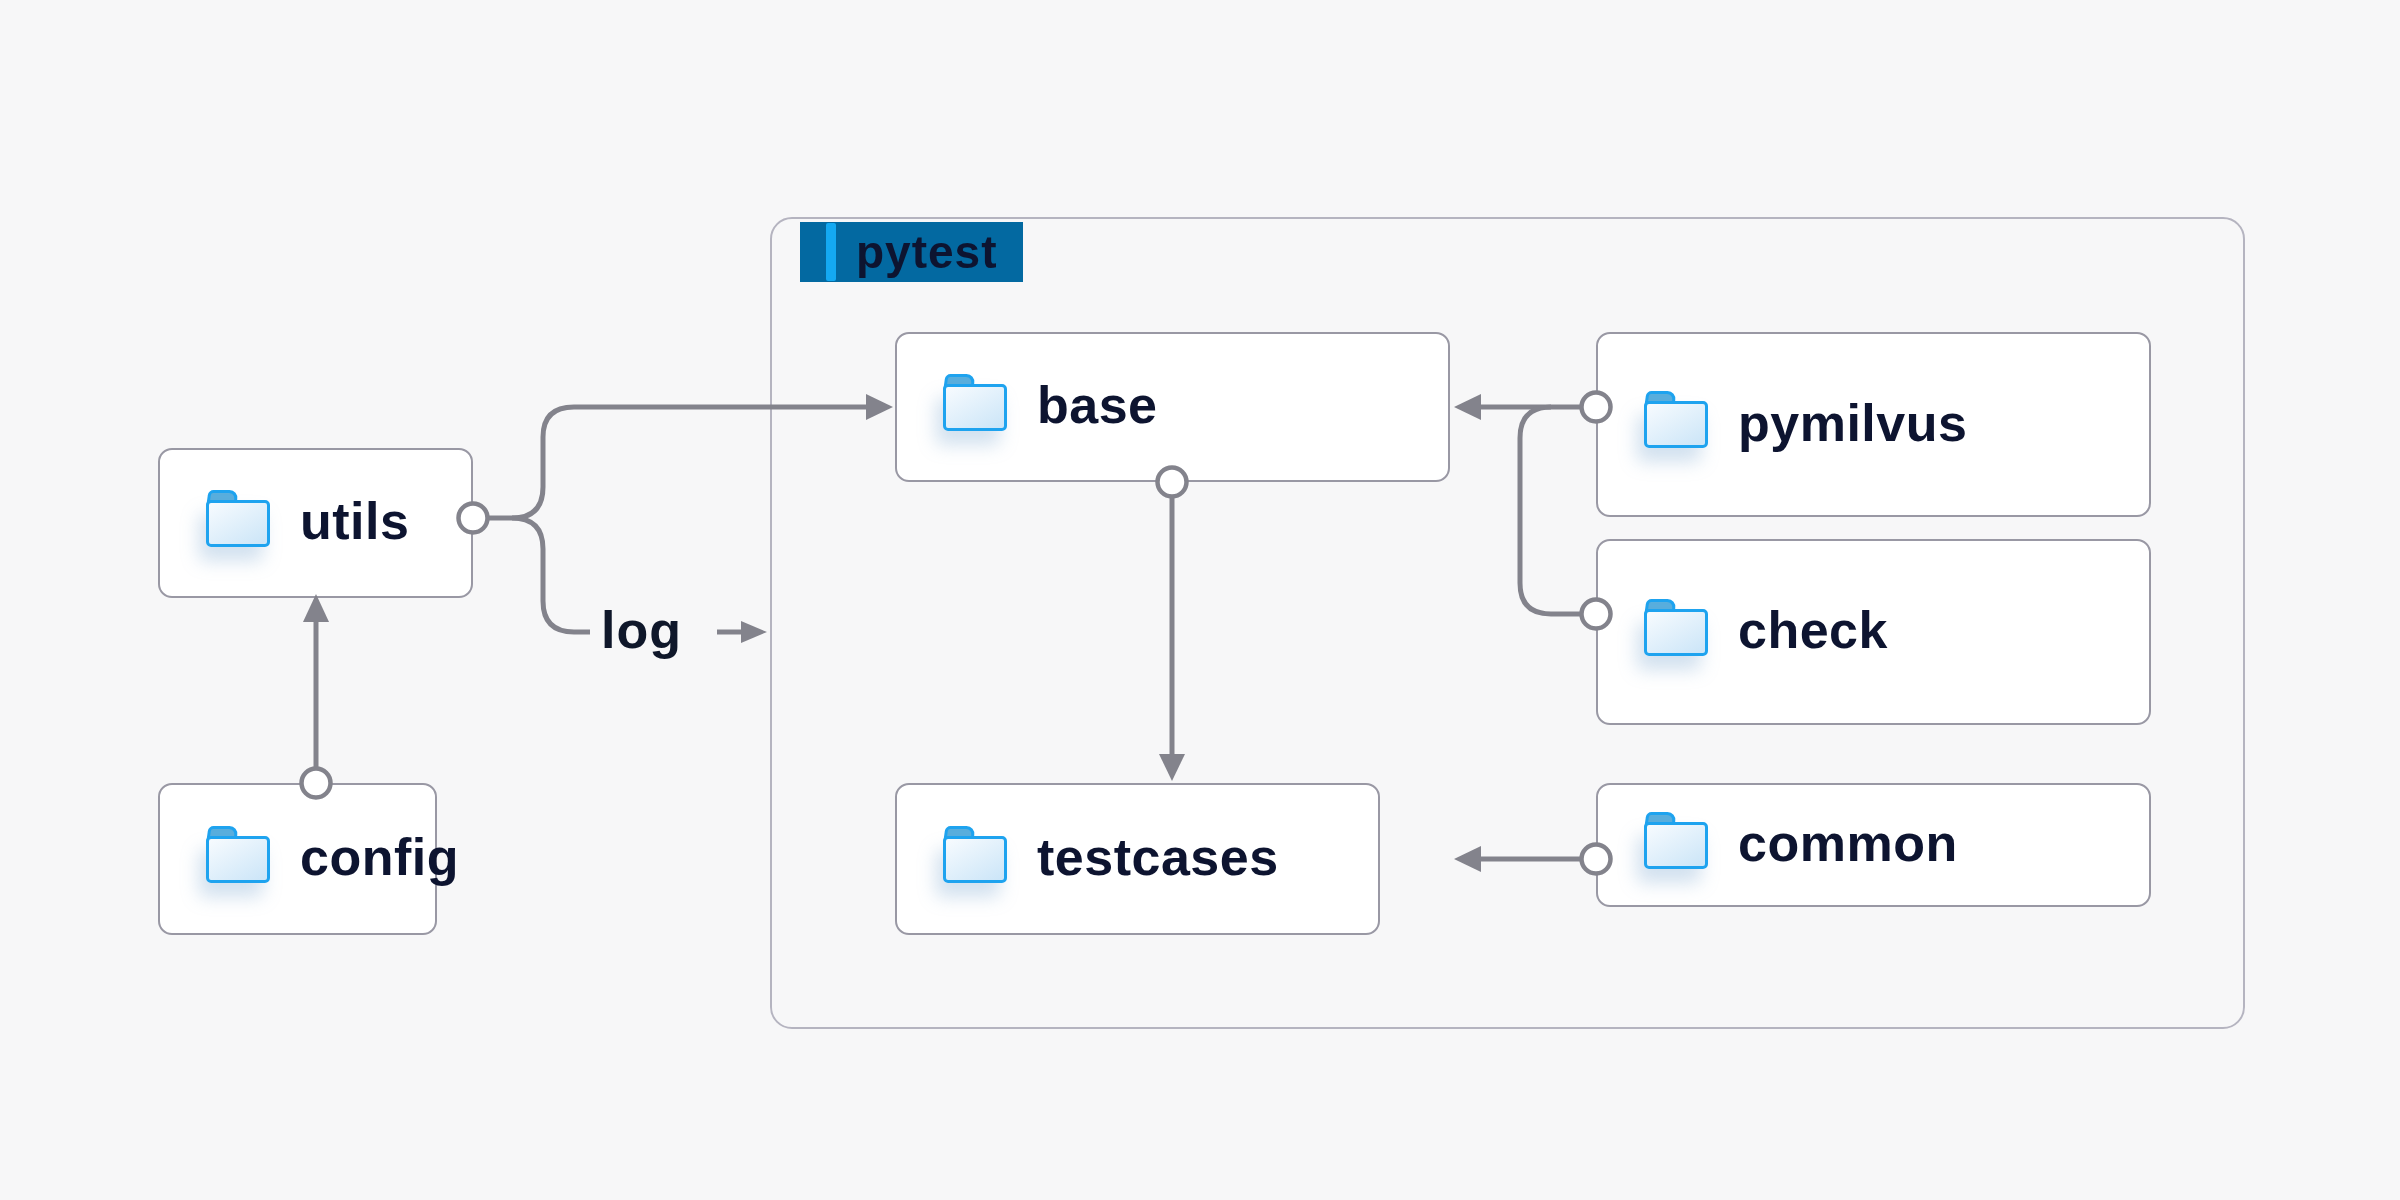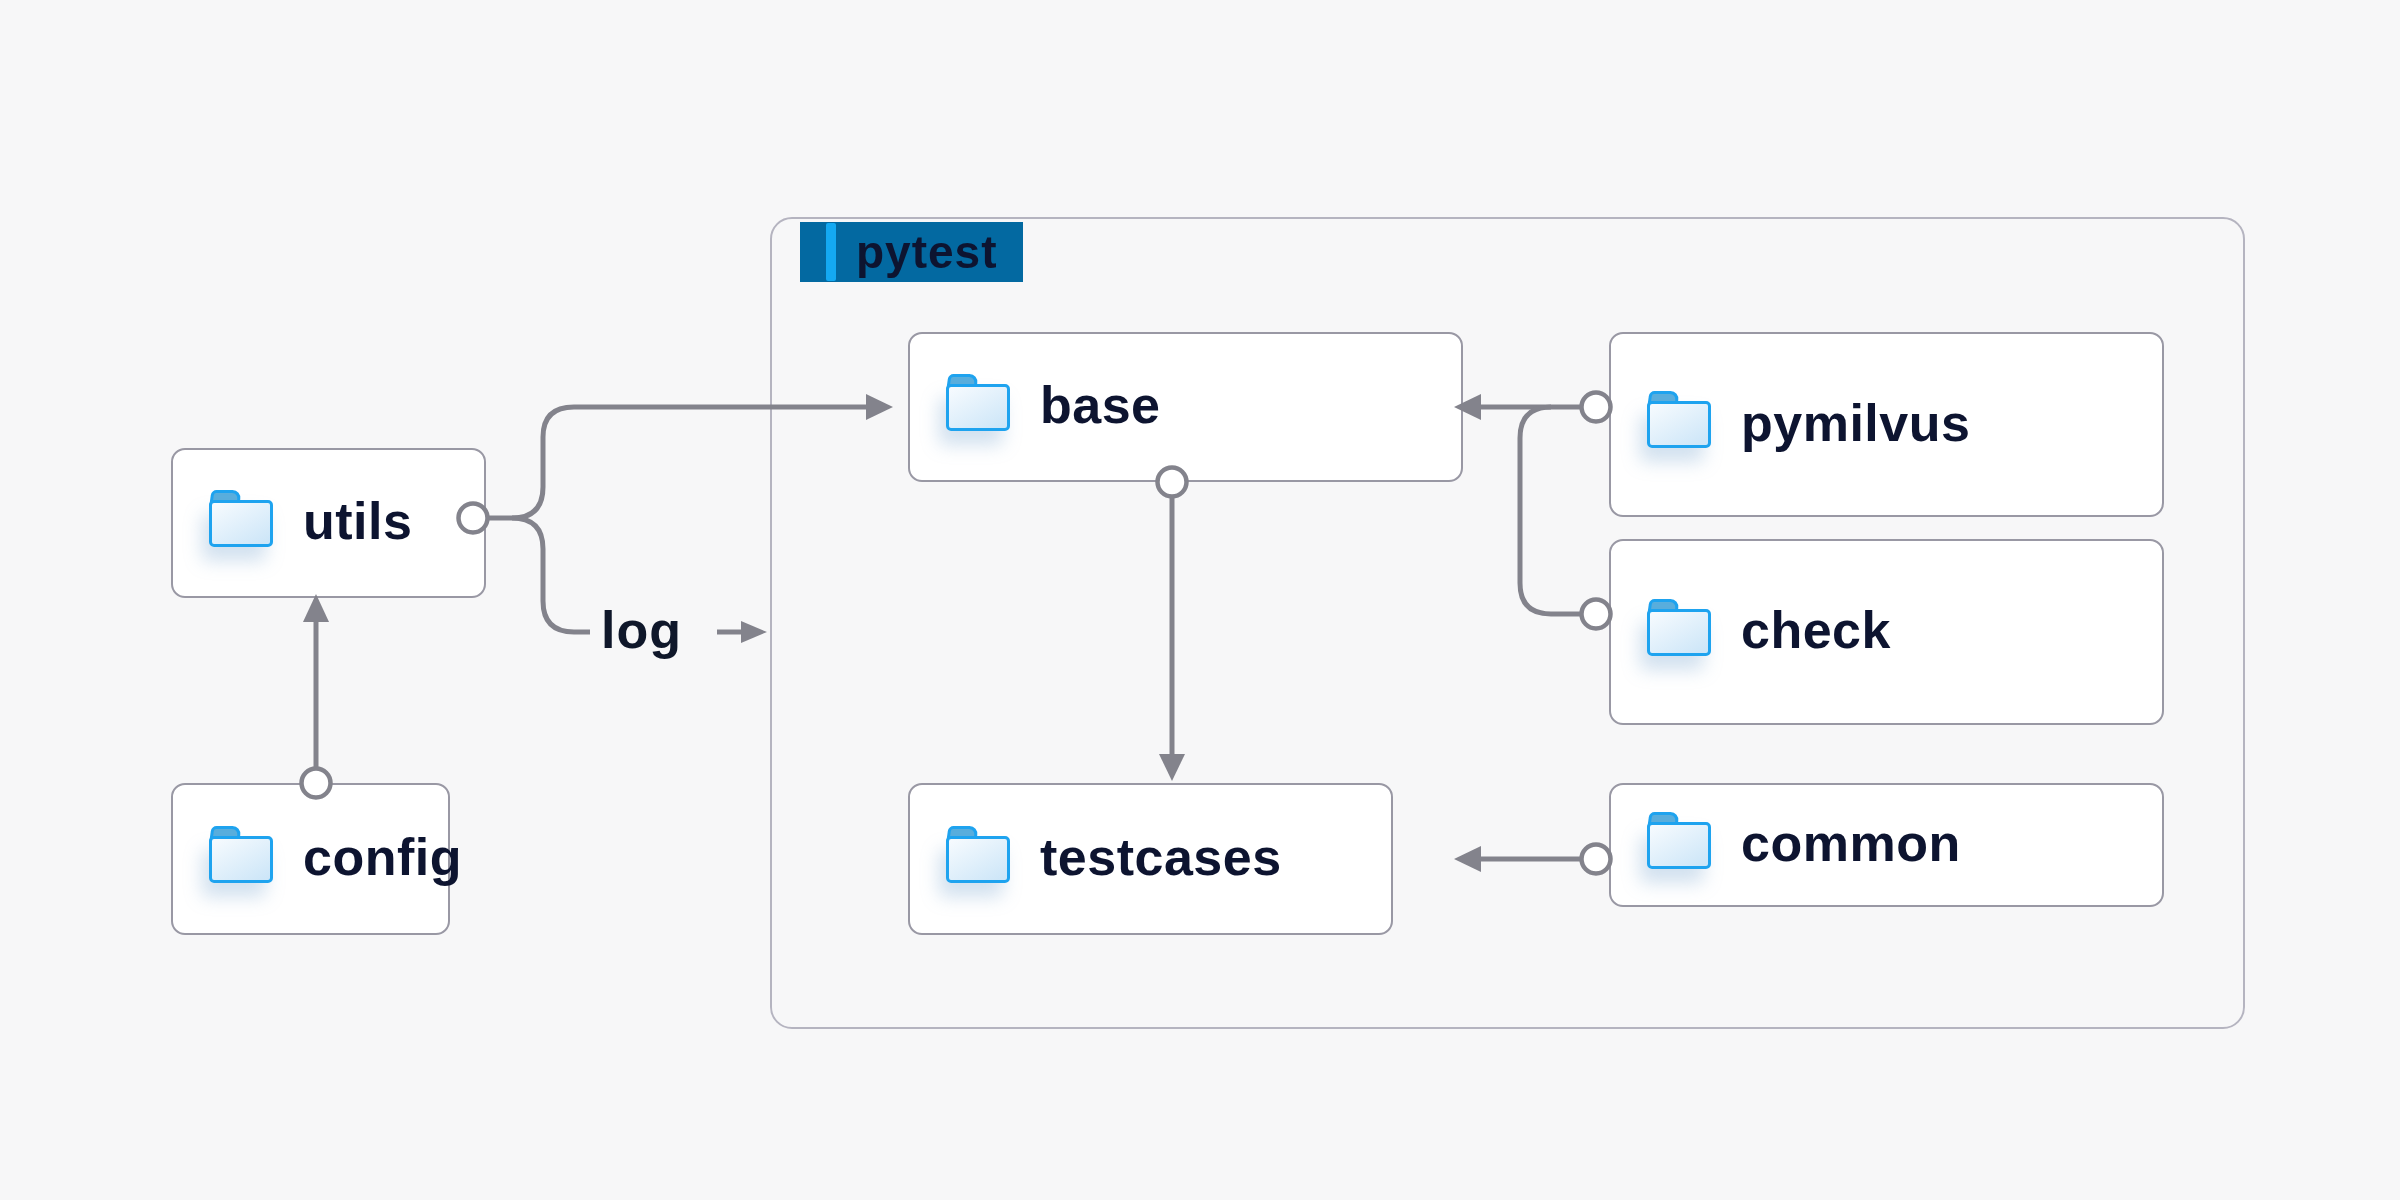--- a/index.html
+++ b/index.html
@@ -79,24 +79,23 @@
 
   
   .node {
     position: absolute;
     background: #ffffff;
     border: 2.5px solid #9998a4;
     border-radius: 14px;
     box-sizing: border-box;
     display: flex;
     align-items: center;
-    padding-left: 36px;
+    padding-left: 46px;
     gap: 30px;
     z-index: 2;
-    margin-left: 13px;
   }
   .node .node-label {
     font-size: 52px;
     font-weight: 700;
     letter-spacing: 0.5px;
     color: #0d1430;
     padding-bottom: 4px;
   }
   .folder {
     position: relative;

